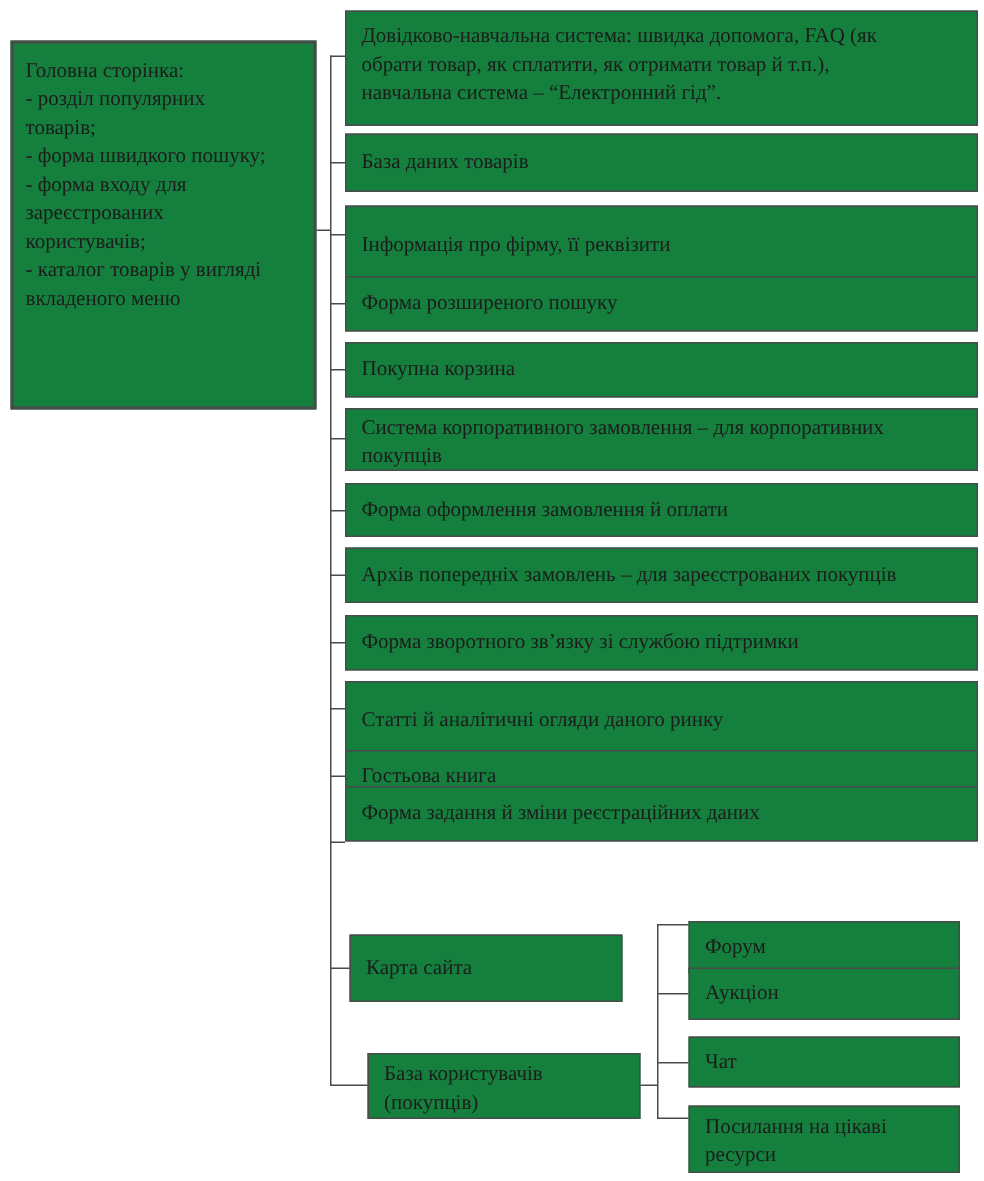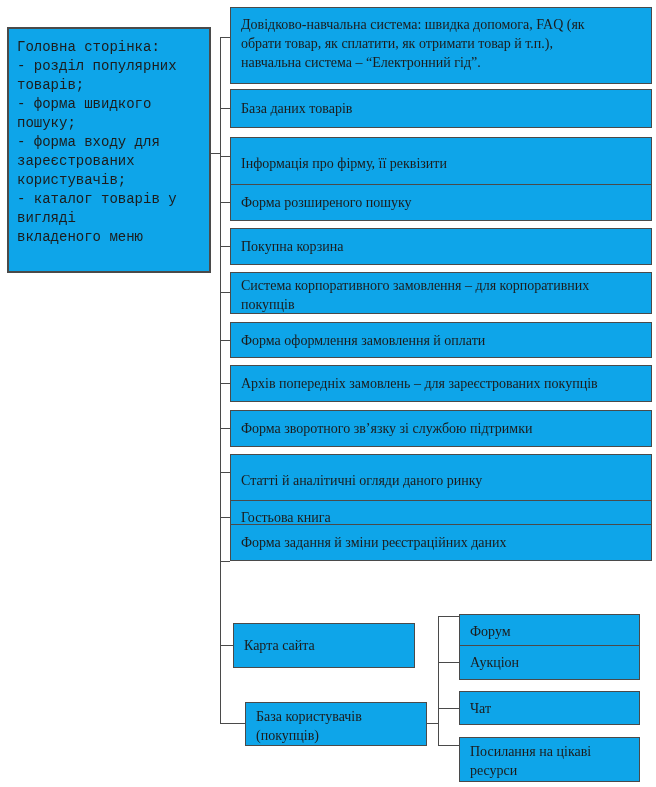--- a/index.html
+++ b/index.html
@@ -7,26 +7,26 @@
     position:relative;
     width:656px;height:787px;
     background:#ffffff;
     font-family:"Liberation Serif","DejaVu Serif",serif;
     font-size:14px;line-height:19px;color:#1c1c1c;
     overflow:hidden;
   }
   .box{
     position:absolute;
     border:1px solid #4a4a4a;
-    background:#0ea5e9;
+    background:#15803d;
     box-sizing:border-box;
   }
   
   .root{left:7px;top:27px;width:204px;height:246px;border-width:2px;padding:9px 8px;}
-  .root-line{white-space:pre-line;font-family:Liberation Mono, monospace;}
+  .root-line{white-space:pre-line;}
   
   .sec{left:230px;width:422px;padding:0 10px;display:flex;align-items:center;white-space:nowrap;}
   .sec.multi{display:block;white-space:pre-line;}
   .s1 {top:7px;  height:77px;padding-top:7px;}
   .s2 {top:89px; height:39px;}
   .s3 {top:137px;height:52px;}
   .s4 {top:184px;height:37px;}
   .s5 {top:228px;height:37px;}
   .s6 {top:272px;height:42px;padding-top:3px;}
   .s7 {top:322px;height:36px;}

